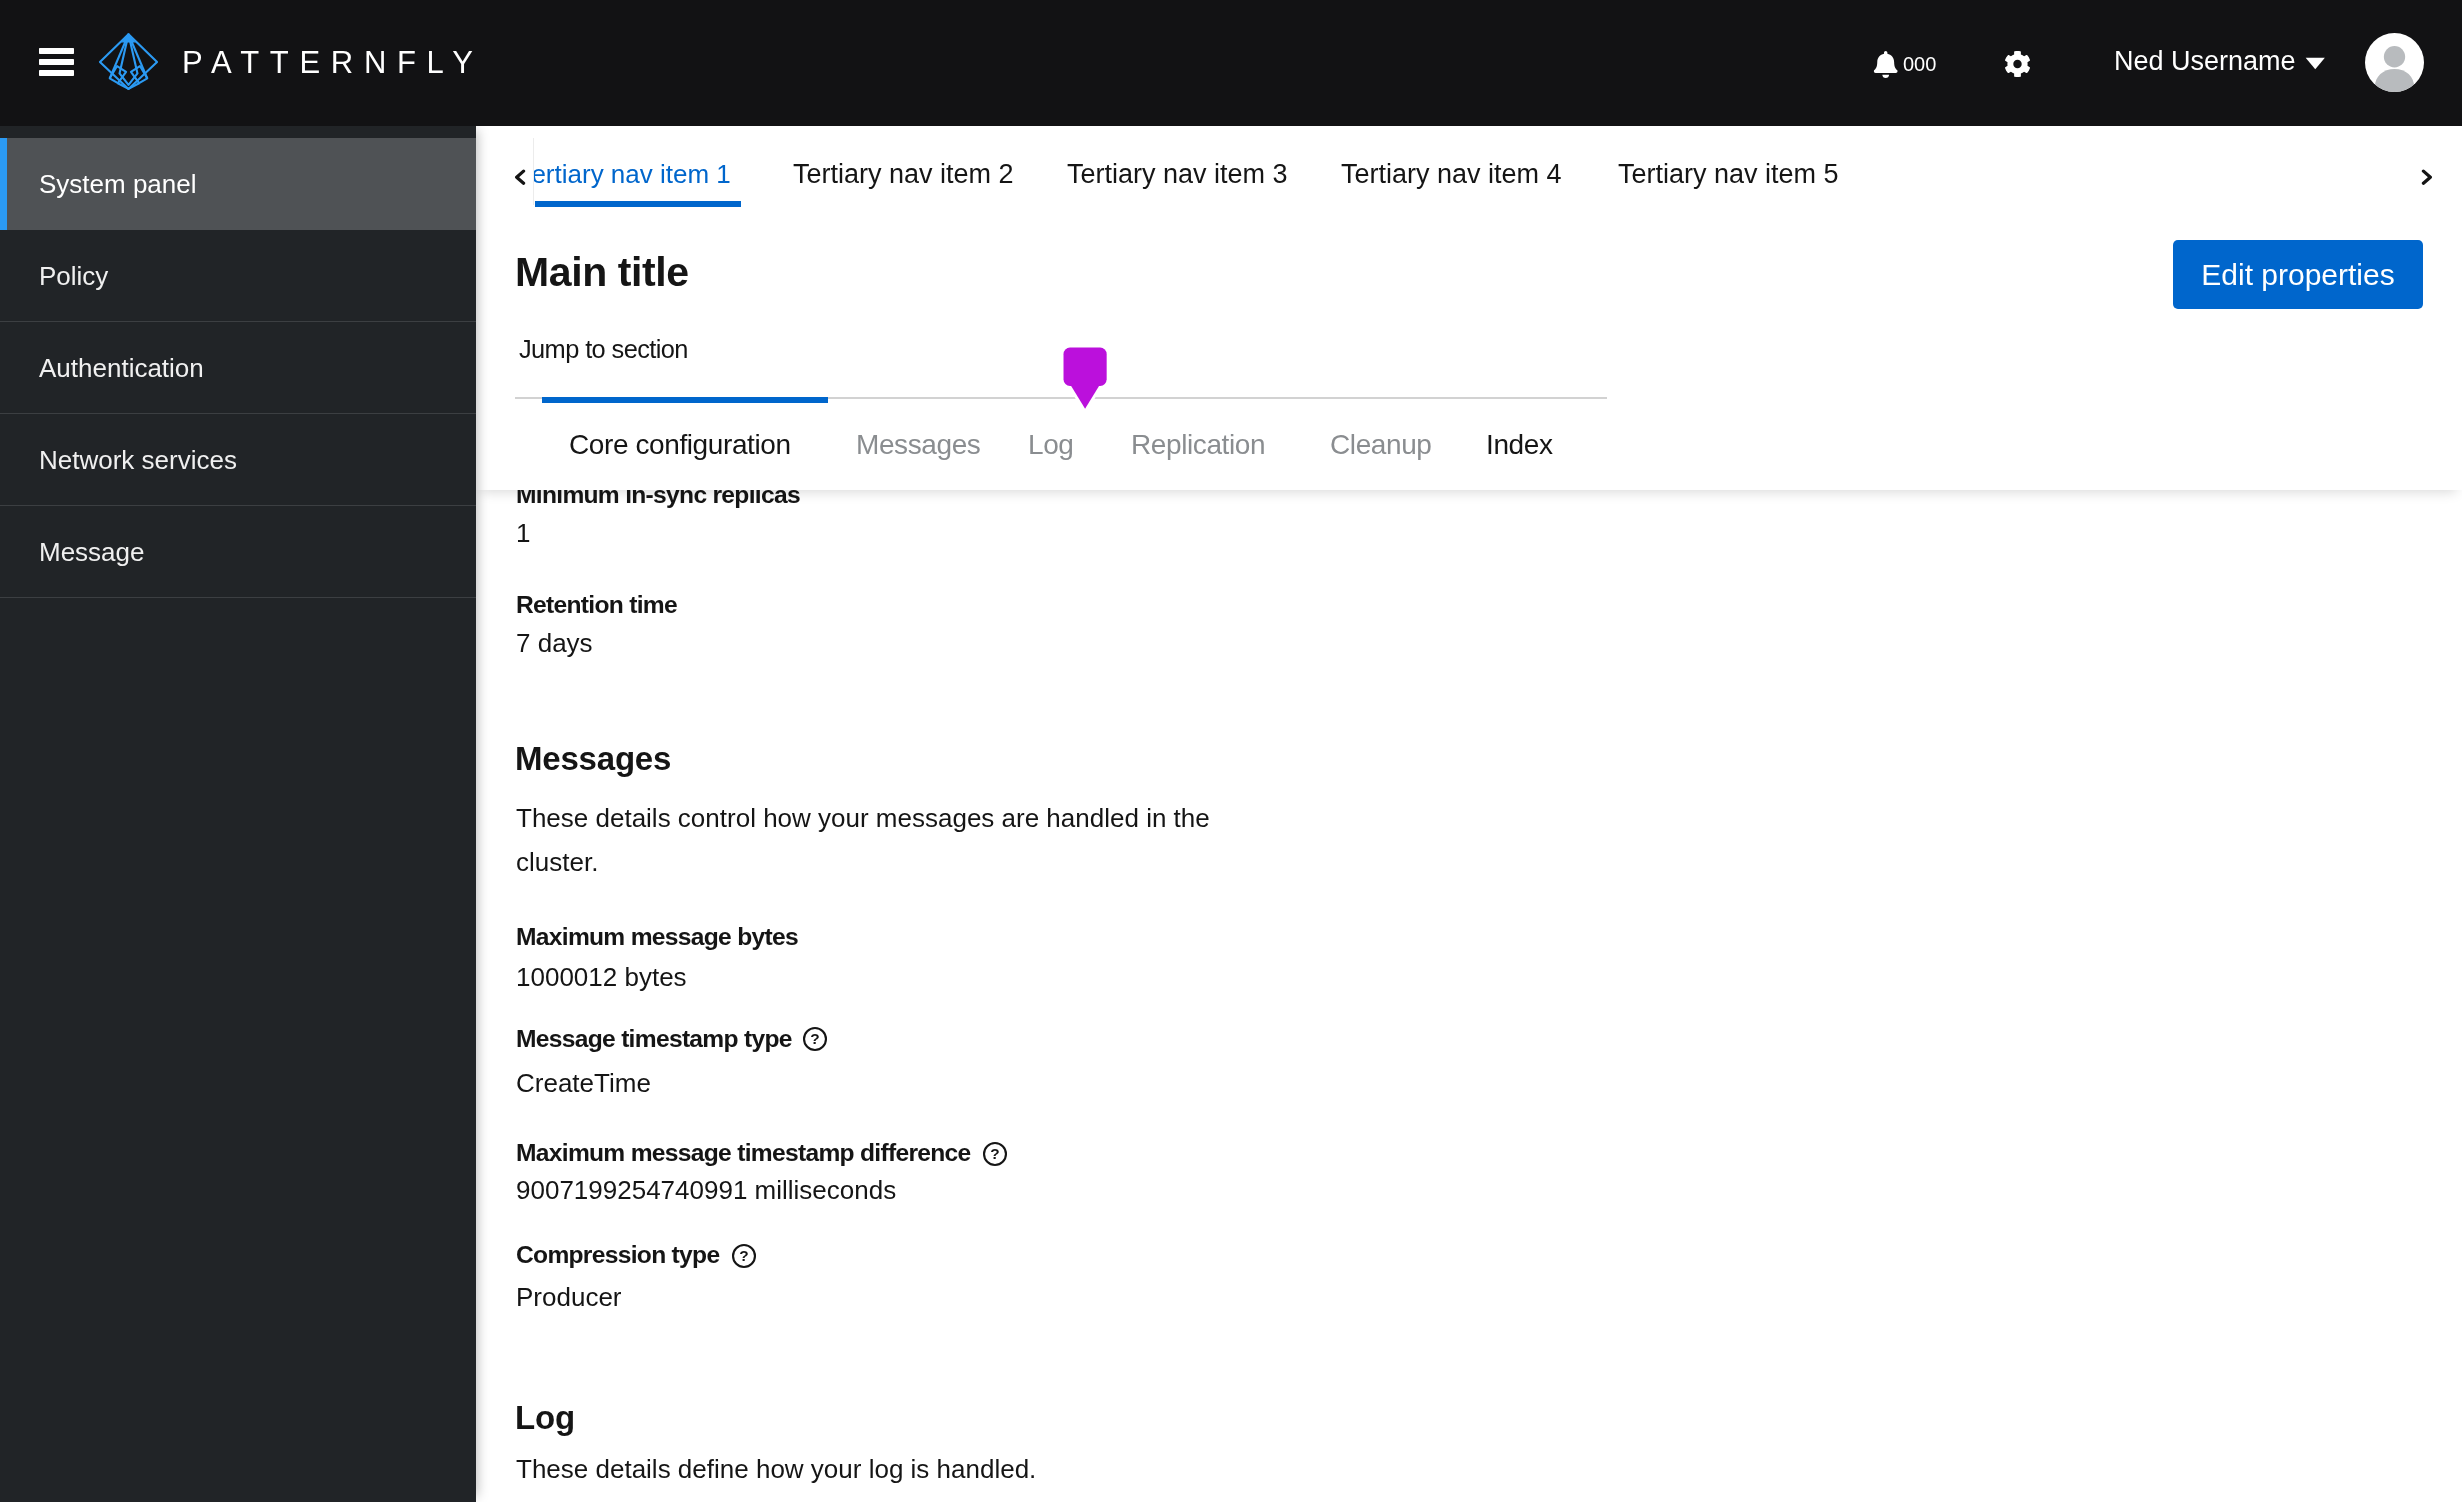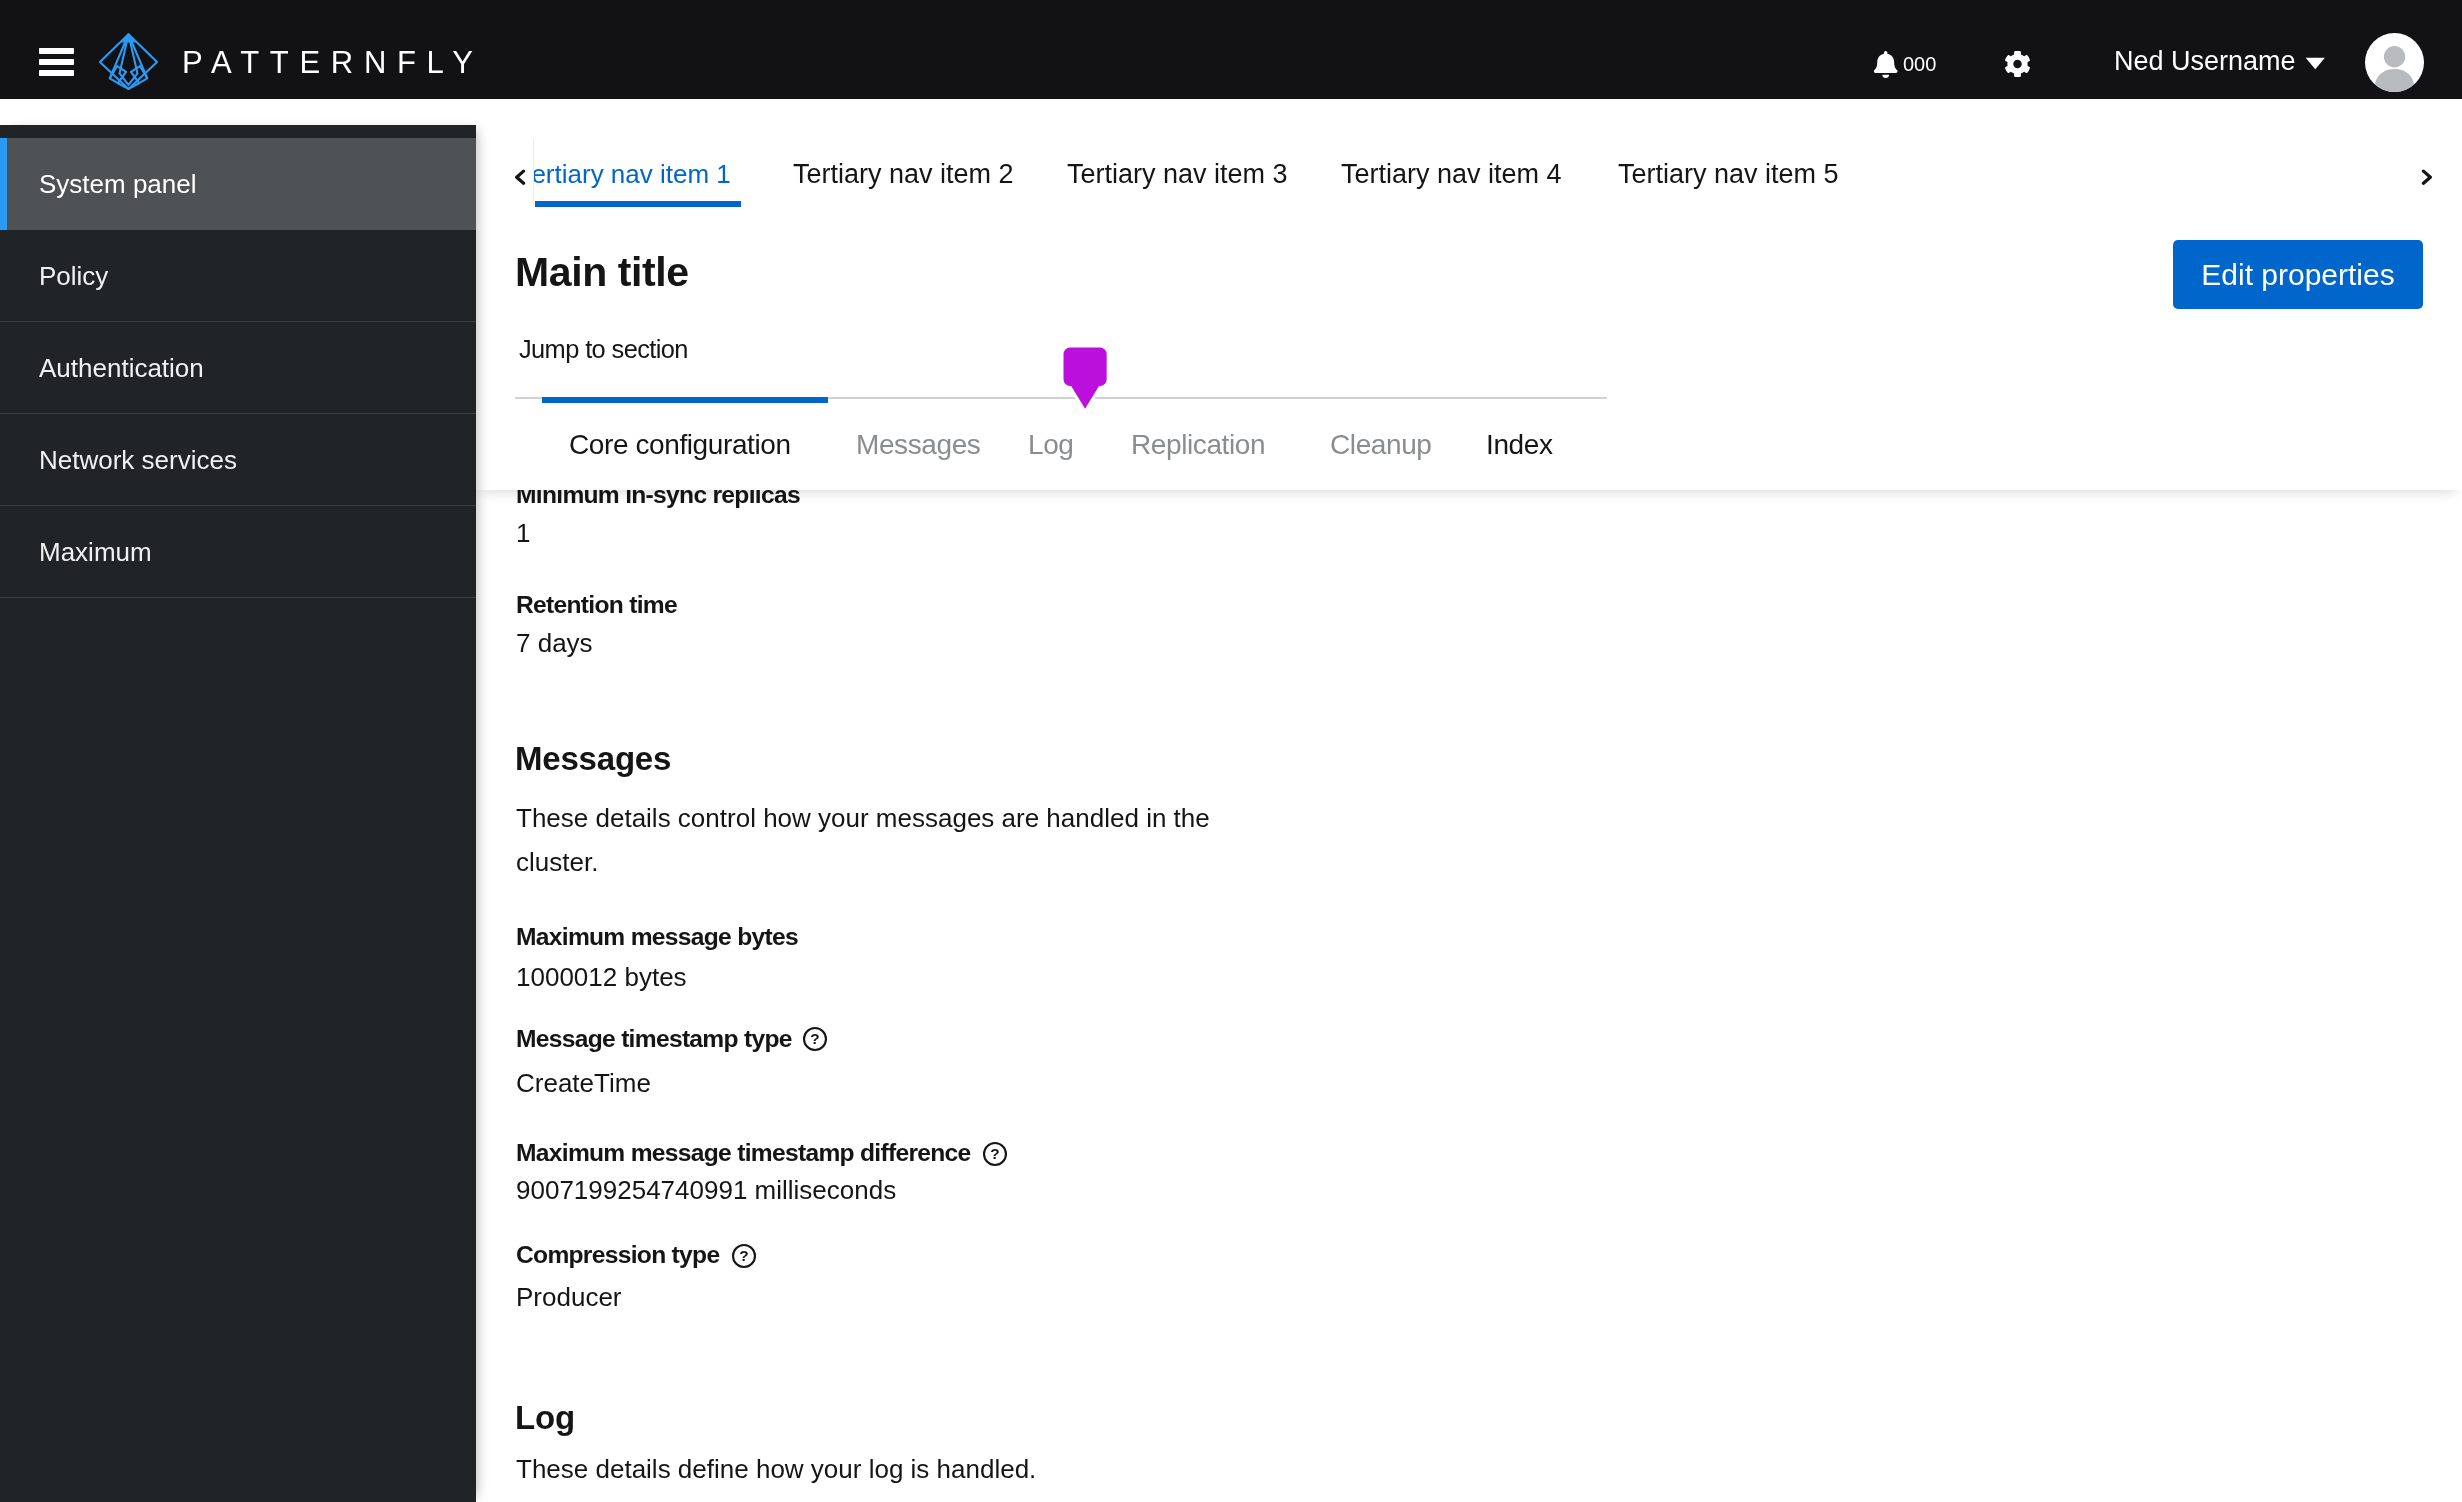--- a/index.html
+++ b/index.html
@@ -1,21 +1,21 @@
 <!DOCTYPE html>
 <html style="font-size:13px"><head>
 <meta charset="utf-8">
 <style>
   * { margin:0; padding:0; box-sizing:border-box; }
   html,body { width:2462px; height:1502px; }
   body { font-family:"Liberation Sans", sans-serif; position:relative; background:#fff; overflow:hidden; color:#151515; }
   .abs { position:absolute; }
 
   
-  #hdr { left:0; top:0; width:2462px; height:99px; background:#121214; z-index:40; }
+  #hdr { left:0; top:0; width:2462px; height:126px; background:#121214; z-index:40; }
   .hbar { position:absolute; left:39px; width:35px; height:5.7px; background:#fff; border-radius:0.8px; }
   #brand { left:182px; top:47px; font-size:31px; font-weight:normal; color:#fff; letter-spacing:10.7px; line-height:31px; }
   #bellnum { left:1903px; top:45px; font-size:20px; color:#fff; line-height:39px; }
   #uname { left:2114px; top:42px; font-size:27px; color:#fff; line-height:39px; }
 
   
   #sidebar { left:0; top:125px; width:476px; height:1377px; background:#212427; z-index:30; box-shadow:6.6px 0 11.5px -4.9px rgba(0,0,0,0.28); }
   .navitem { position:absolute; left:0; width:476px; height:92px; font-size:26px; color:#f0f0f0; line-height:92px; padding-left:39px; border-bottom:0.8px solid #3c3f42; }
   #nav-active { position:absolute; left:0; top:13px; width:476px; height:92px; background:#4f5255; color:#fff; font-size:26px; line-height:92px; padding-left:32px; border-left:7.4px solid #2b9af3; }
 
@@ -126,21 +126,21 @@
   <div class="s jtab" style="left:655px;">Replication</div>
   <div class="s jtab" style="left:854px;">Cleanup</div>
   <div class="s jtab on" style="left:1010px;text-align:center;">Index</div>
 </div>
 
 <div class="abs" id="sidebar">
   <div id="nav-active">System panel</div>
   <div class="navitem" style="top:105px;">Policy</div>
   <div class="navitem" style="top:197px;">Authentication</div>
   <div class="navitem" style="top:289px;">Network services</div>
-  <div class="navitem" style="top:381px;">Maximum</div>
+  <div class="navitem" style="top:381px;">Message</div>
 </div>
 
 <div class="abs" id="hdr">
   <div class="hbar" style="top:48px;"></div>
   <div class="hbar" style="top:59px;"></div>
   <div class="hbar" style="top:70px;"></div>
   <svg class="abs" style="left:98px; top:31px;" width="61" height="62" viewBox="0 0 74 76">
     <g fill="none" stroke="#2b9af3" stroke-width="2.6" stroke-linejoin="round">
       <path d="M37 4 L72 38 L37 71 L2 38 Z"></path>
       <path d="M37 4 L14 58"></path>

